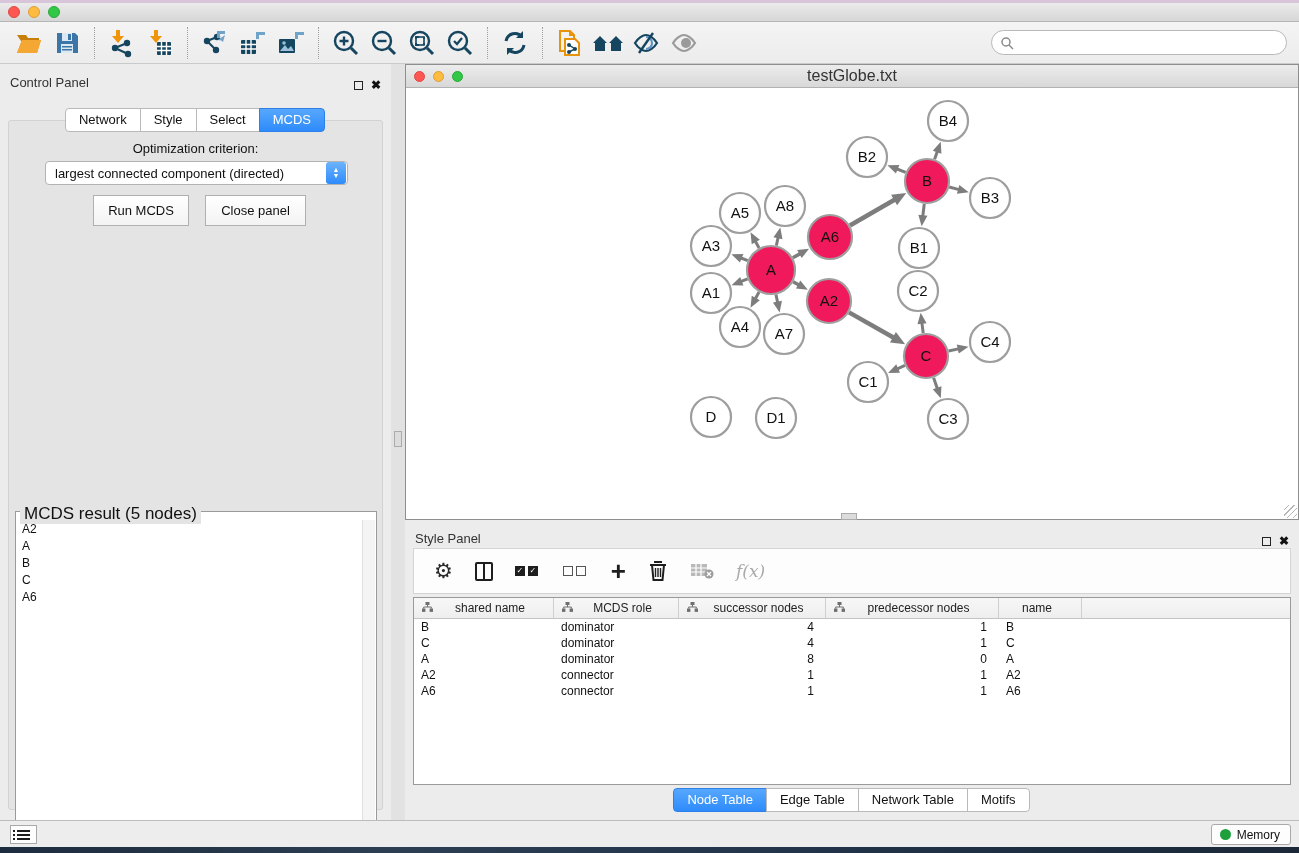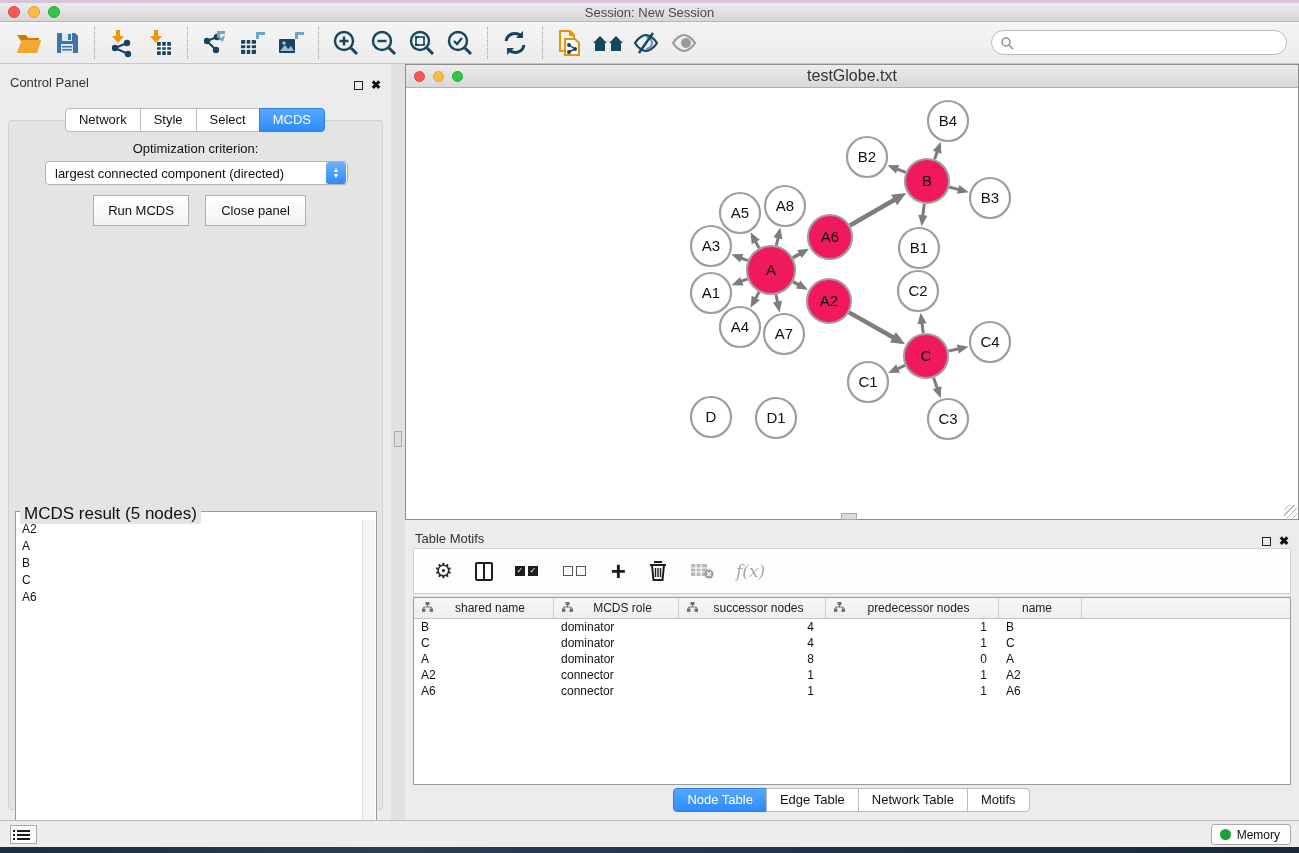--- a/index.html
+++ b/index.html
@@ -123,21 +123,20 @@
 <body>
 
 <div id="root">
 
   <div id="accent-strip"></div>
 
   <div id="titlebar">
     <span class="traffic t-red"></span>
     <span class="traffic t-yellow"></span>
     <span class="traffic t-green"></span>
-    <span class="title">Session: New Session</span>
   </div>
 
   <div id="main-toolbar">
     <span class="tb-btn">
       <svg width="30" height="28" viewBox="0 0 30 28">
           <path d="M3 6h9l2 3h11v3H7z" fill="#c87f0a"></path>
           <path d="M3 6v18h20l4-13H8L3 24z" fill="#e8930c"></path>
           <path d="M8 11h19l-4 13H3z" fill="#f5a733"></path>
         </svg>
     </span>
@@ -485,21 +484,21 @@
           </g>
         </svg>
       <div id="resize-grip"></div>
     </div>
   </div>
   <div class="divider-handle" id="divider-left"></div>
   <div class="divider-handle" id="divider-bottom"></div>
 
   <div id="table-panel">
     <div class="panel-header">
-      <span class="ph-title">Table Motifs</span>
+      <span class="ph-title">Style Panel</span>
       <span class="ph-icons">
         <span class="float-glyph"></span>
         <span class="close-glyph">✖</span>
       </span>
     </div>
     <div id="tp-toolbar">
       <span class="tp-icon gear-glyph">⚙</span>
       <span class="tp-icon">
           <span class="cols-glyph"></span>
         </span>

